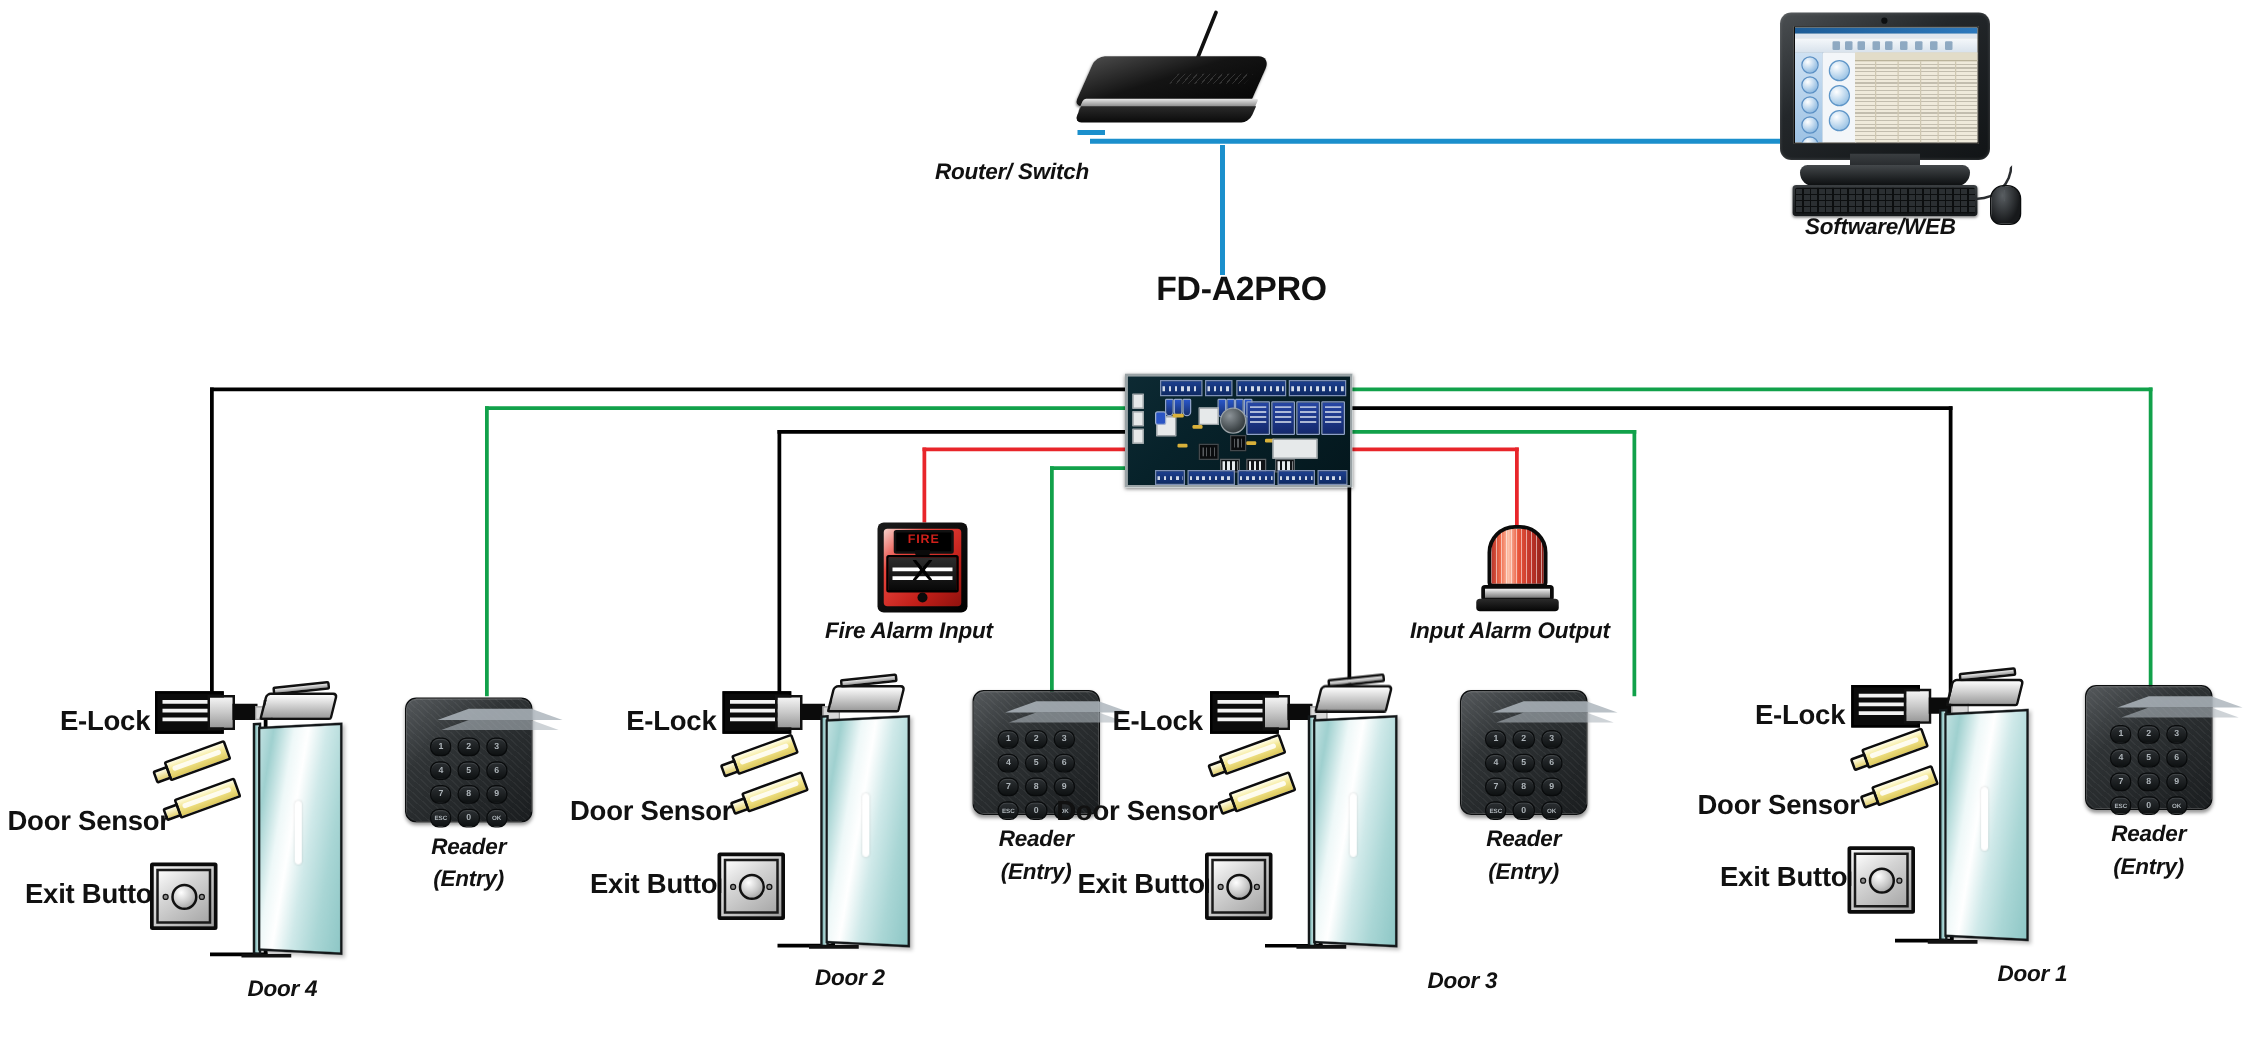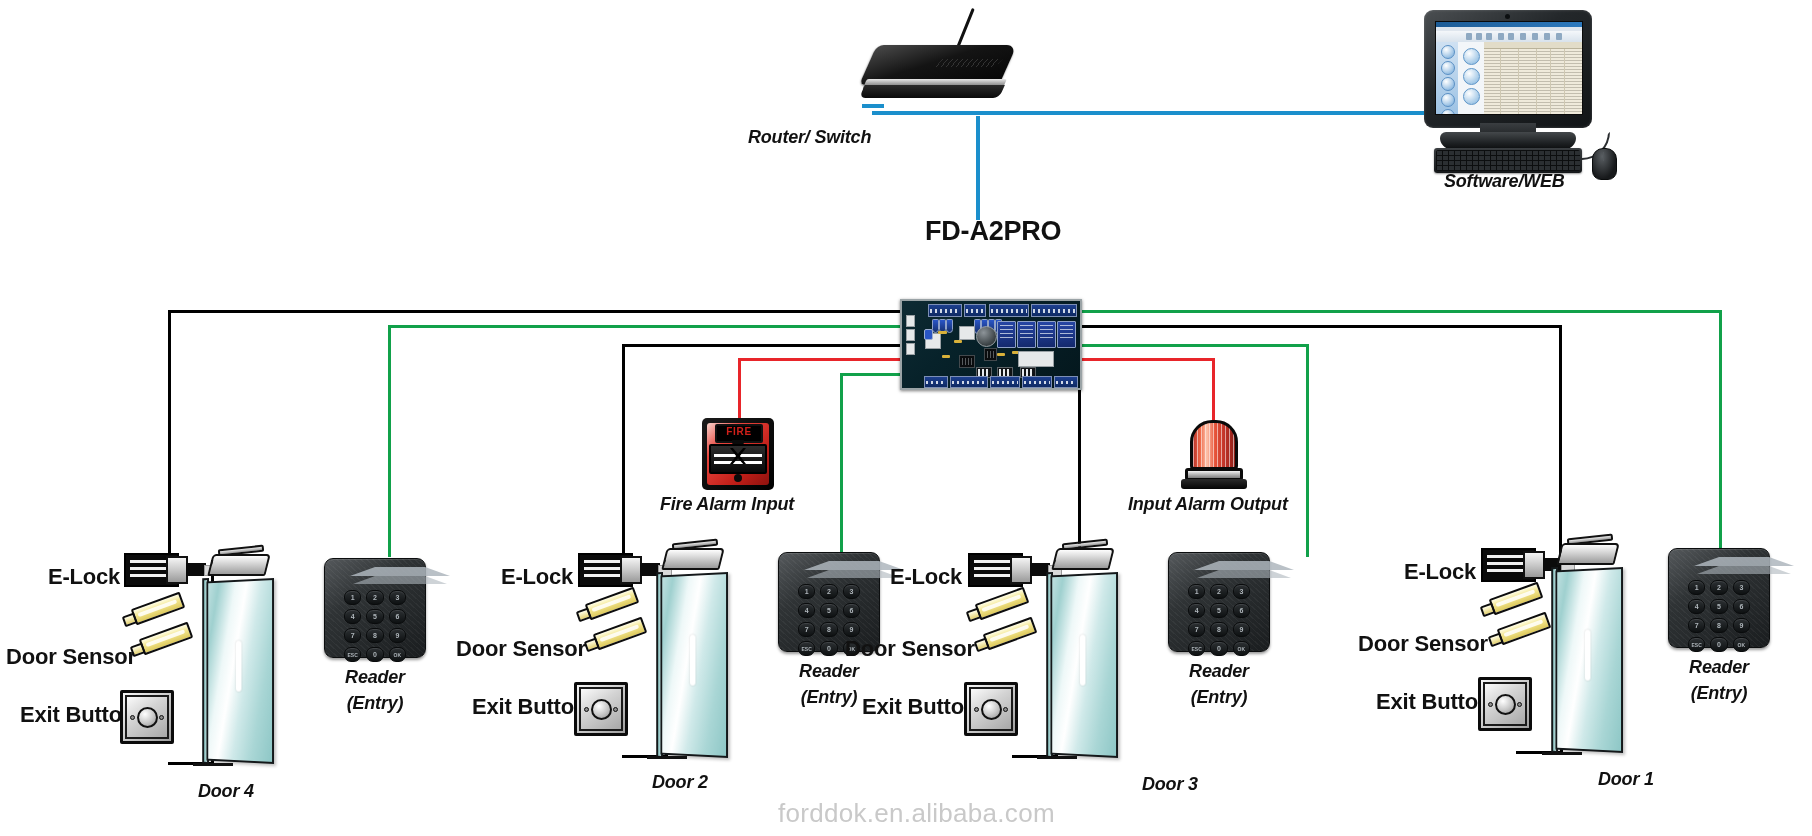--- a/index.html
+++ b/index.html
@@ -789,15 +789,14 @@
         <div class="rd-key sm">ESC</div>
         <div class="rd-key">0</div>
         <div class="rd-key sm">OK</div>
       </div>
     </div>
     <div class="lbl lbl-lg lbl-center" style="left:1644px;top:658px;width:150px;">Reader</div>
     <div class="lbl lbl-lg lbl-center" style="left:1644px;top:684px;width:150px;">(Entry)</div>
     <div class="lbl lbl-lg" style="left:1598px;top:770px;">Door 1</div>
   </div>
 
-  <div class="watermark" style="left:778px;top:798px;">forddok.en.alibaba.com</div>
 
 </div>
 
 </body></html>

